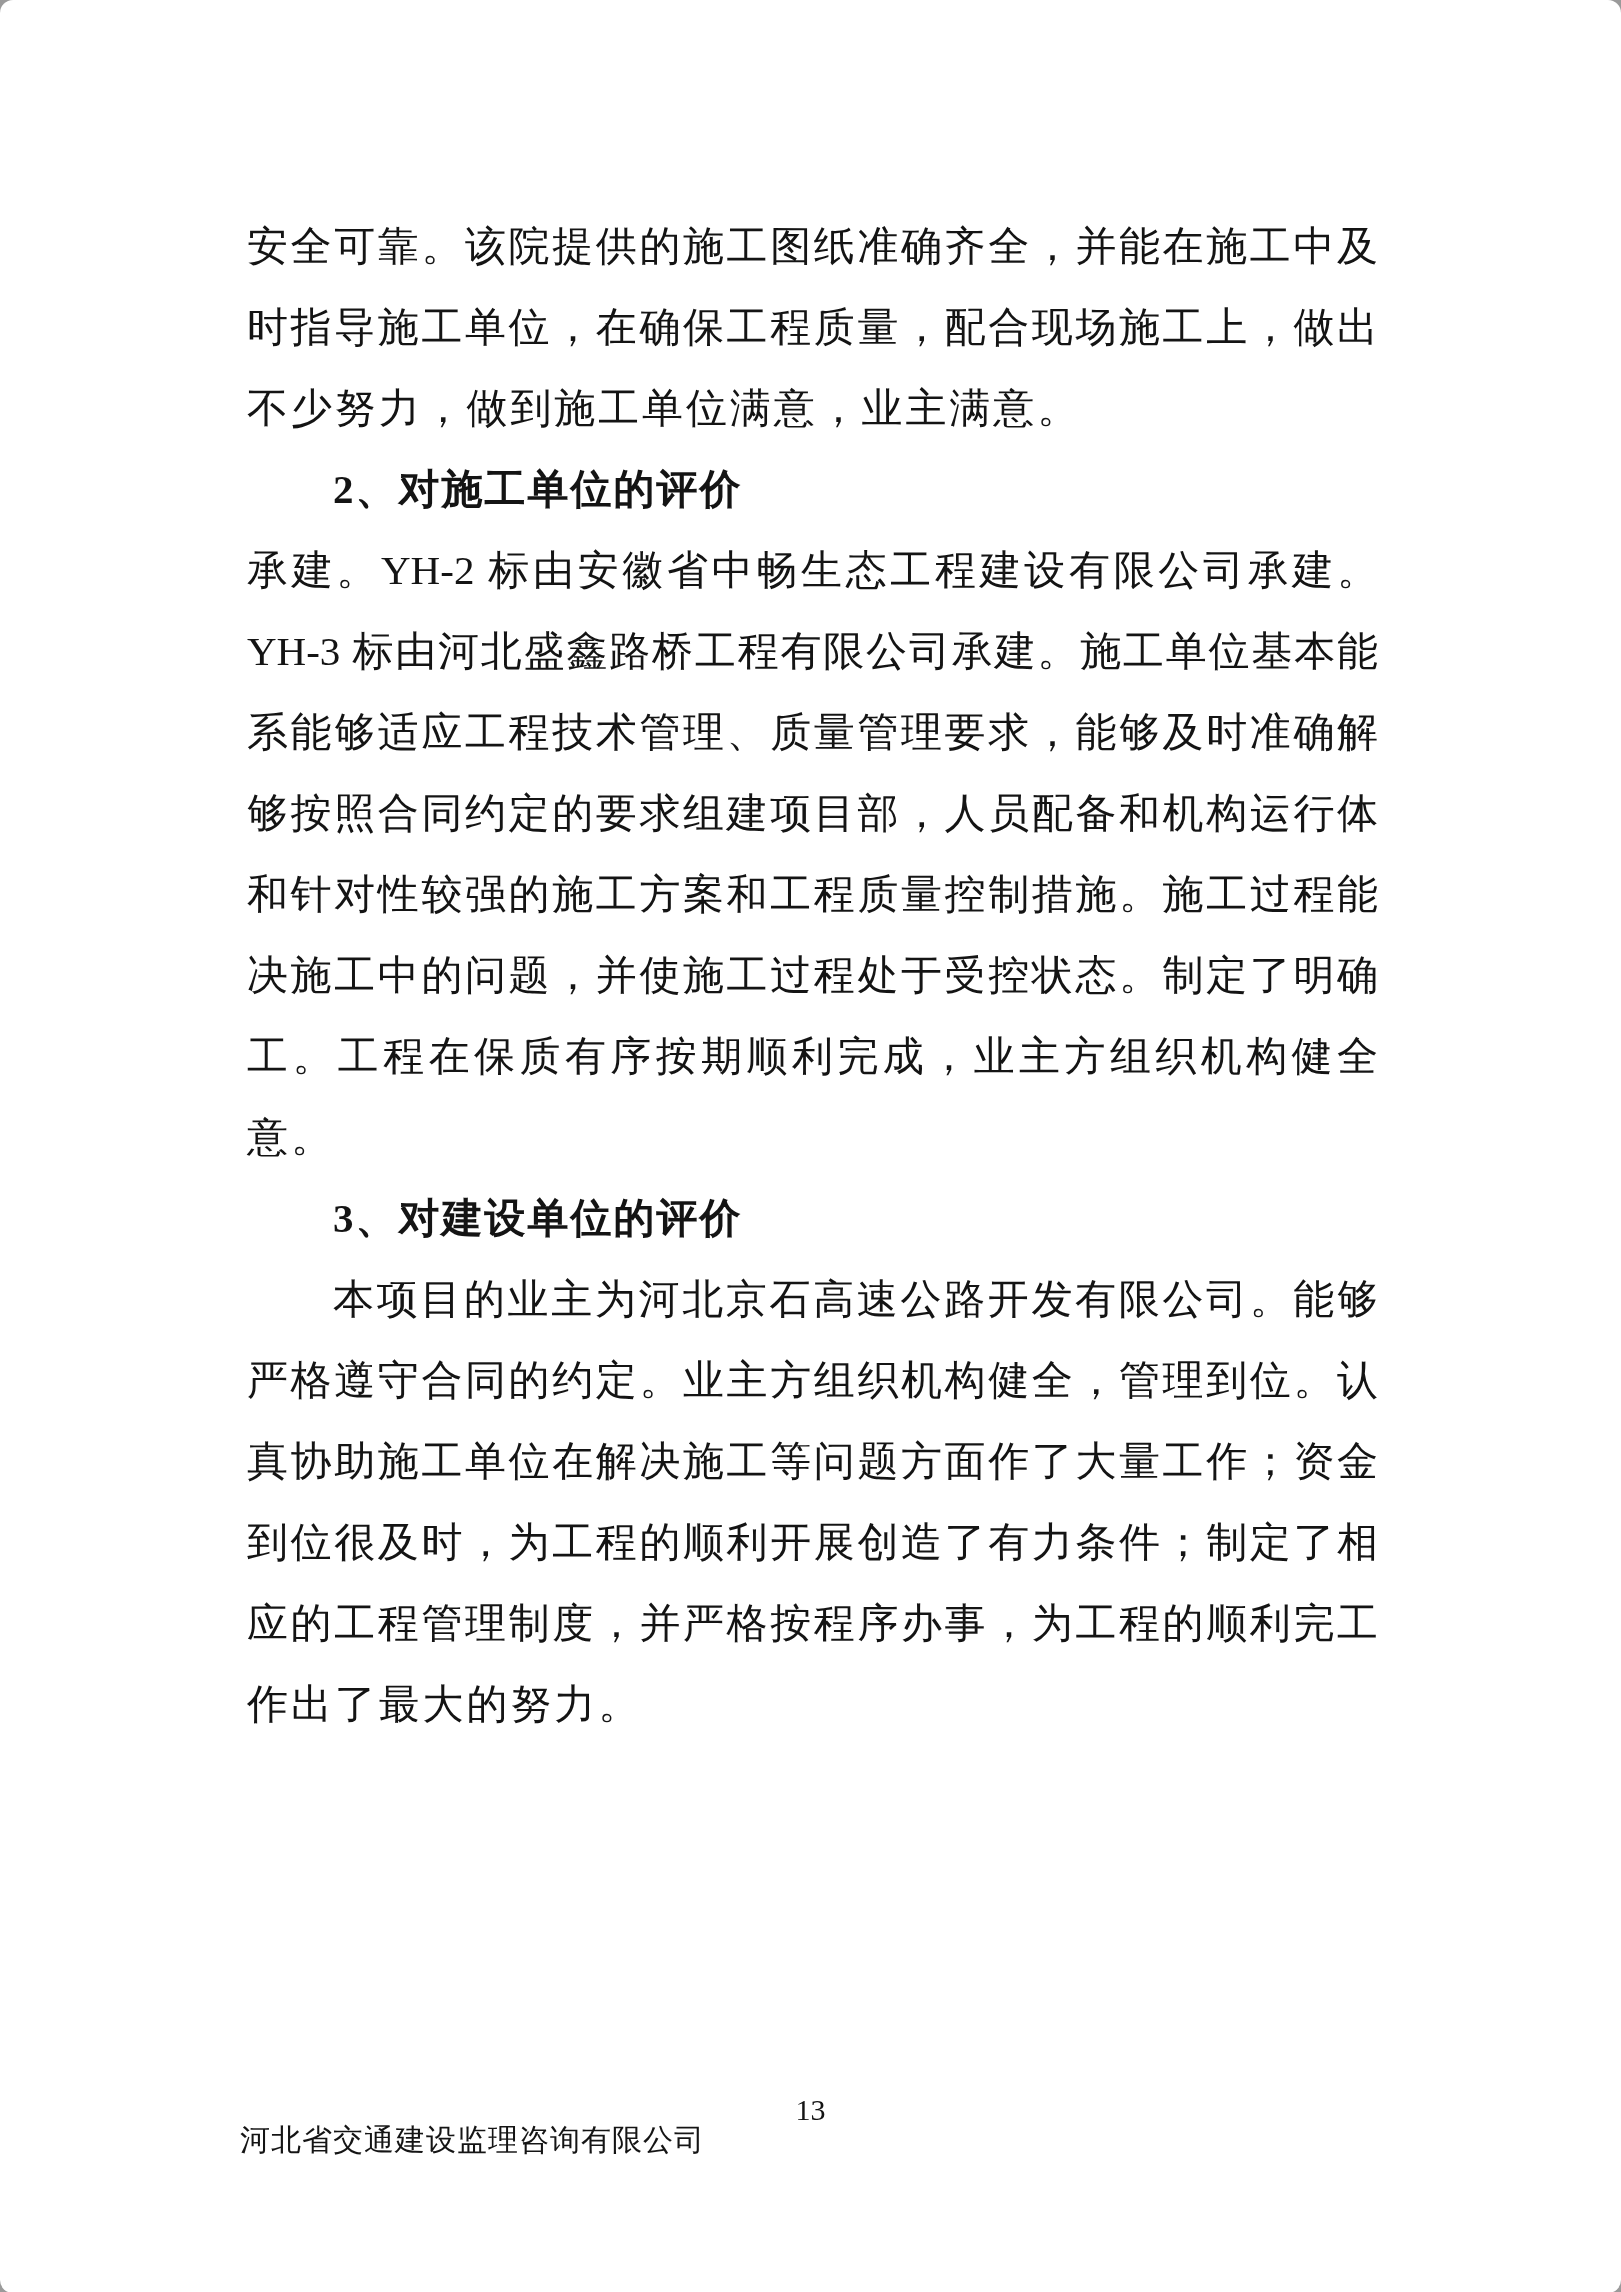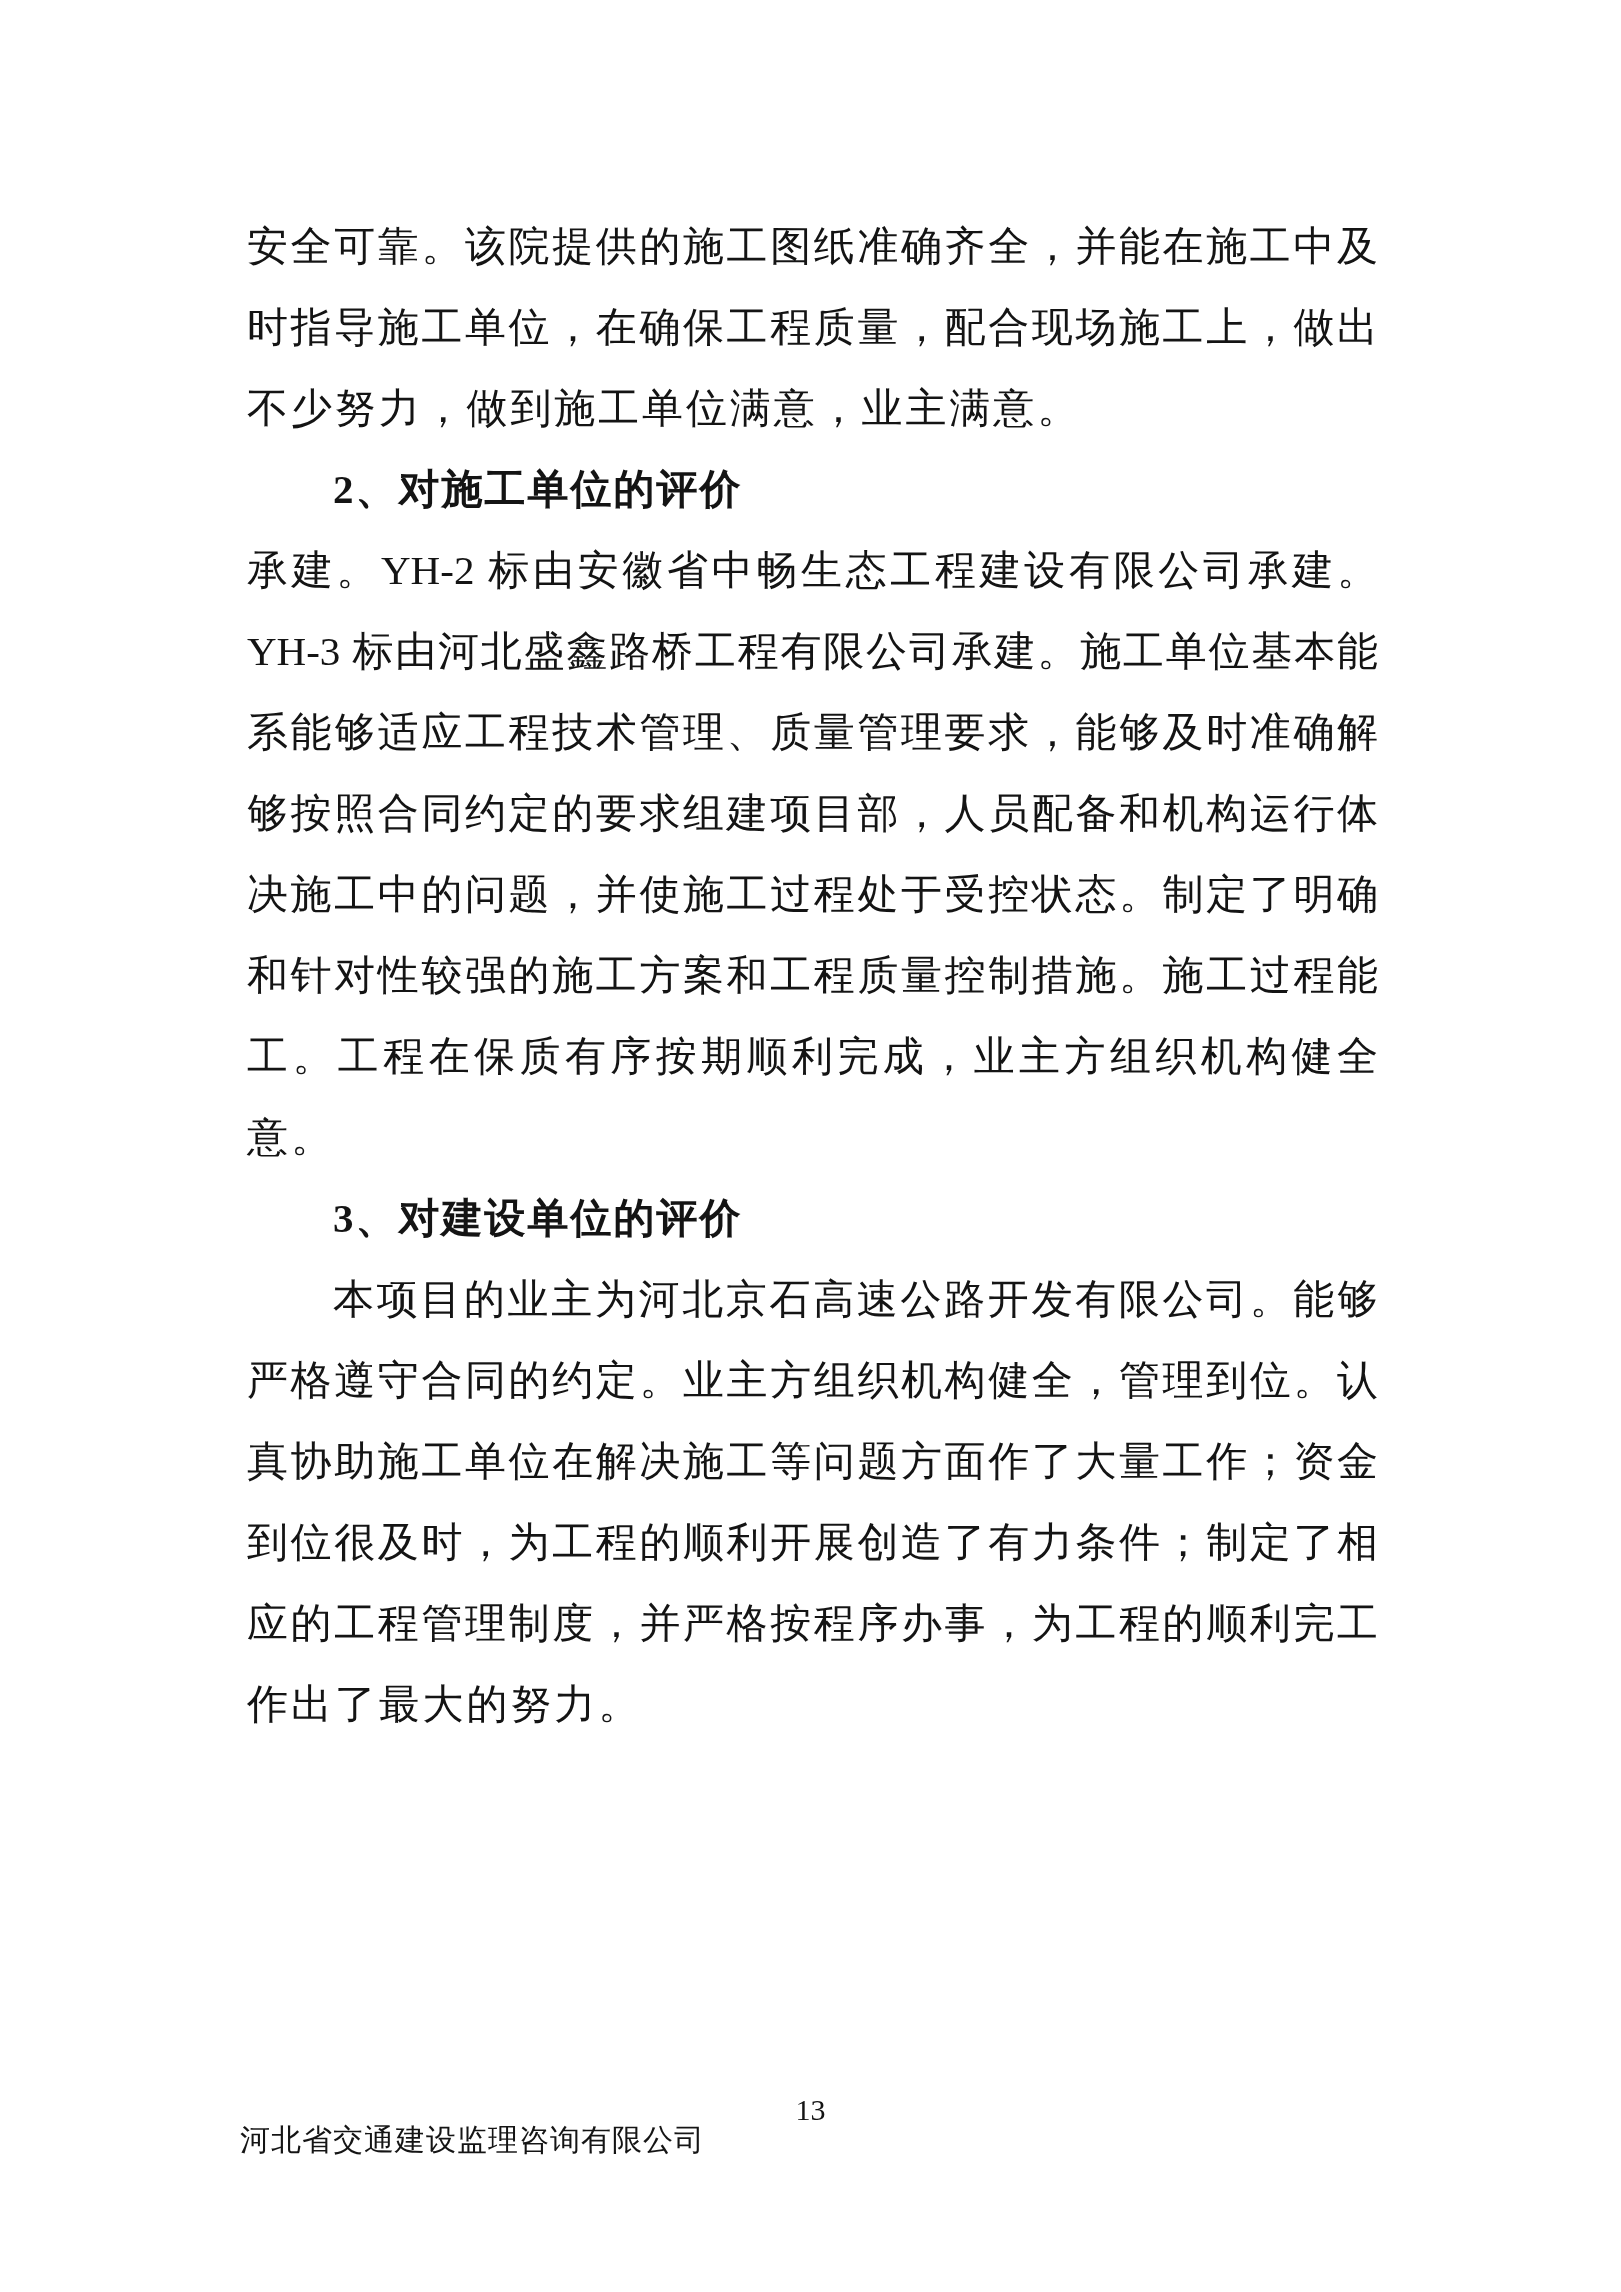--- a/index.html
+++ b/index.html
@@ -9,20 +9,21 @@
   }
   .page {
     position: relative;
     width: 1621px;
     height: 2293px;
     margin: 0 auto;
     background: #ffffff;
     overflow: hidden;
     font-family: "Liberation Serif", "DejaVu Serif", serif;
     color: #141414;
+    border-radius: 13px;
   }
   .content {
     position: absolute;
     left: 247px;
     top: 206px;
     width: 1131px;
   }
   .line {
     height: 81px;
     line-height: 81px;
@@ -80,22 +81,22 @@
     <div class="line j">安全可靠。该院提供的施工图纸准确齐全，并能在施工中及</div>
     <div class="line j">时指导施工单位，在确保工程质量，配合现场施工上，做出</div>
     <div class="line e">不少努力，做到施工单位满意，业主满意。</div>
 
     <div class="line h">2、对施工单位的评价</div>
 
     <div class="line j">承建。YH-2 标由安徽省中畅生态工程建设有限公司承建。</div>
     <div class="line j">YH-3 标由河北盛鑫路桥工程有限公司承建。施工单位基本能</div>
     <div class="line j">系能够适应工程技术管理、质量管理要求，能够及时准确解</div>
     <div class="line j">够按照合同约定的要求组建项目部，人员配备和机构运行体</div>
+    <div class="line j">和针对性较强的施工方案和工程质量控制措施。施工过程能</div>
     <div class="line j">决施工中的问题，并使施工过程处于受控状态。制定了明确</div>
-    <div class="line j">和针对性较强的施工方案和工程质量控制措施。施工过程能</div>
     <div class="line j">工。工程在保质有序按期顺利完成，业主方组织机构健全</div>
     <div class="line e">意。</div>
 
     <div class="line h">3、对建设单位的评价</div>
 
     <div class="line j i">本项目的业主为河北京石高速公路开发有限公司。能够</div>
     <div class="line j">严格遵守合同的约定。业主方组织机构健全，管理到位。认</div>
     <div class="line j">真协助施工单位在解决施工等问题方面作了大量工作；资金</div>
     <div class="line j">到位很及时，为工程的顺利开展创造了有力条件；制定了相</div>
     <div class="line j">应的工程管理制度，并严格按程序办事，为工程的顺利完工</div>

